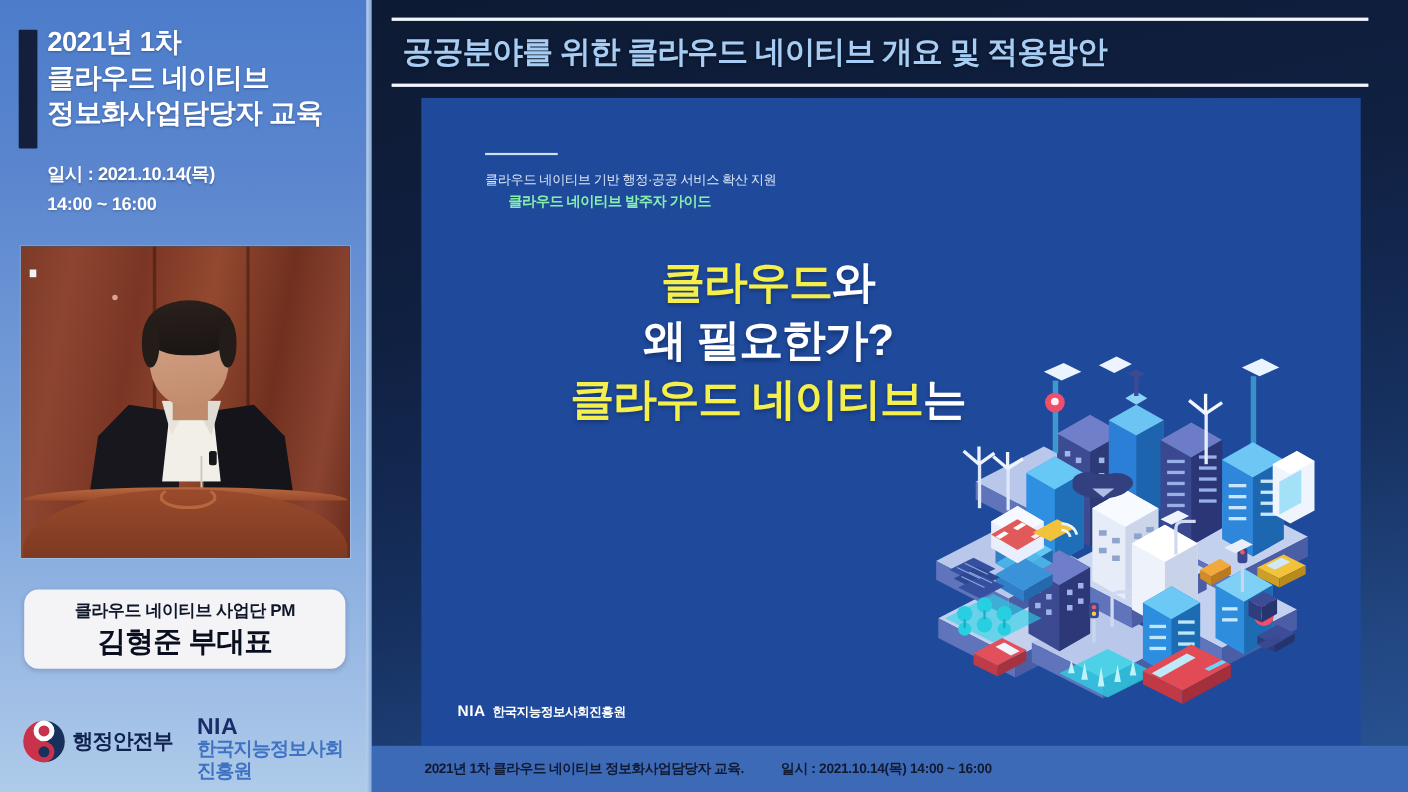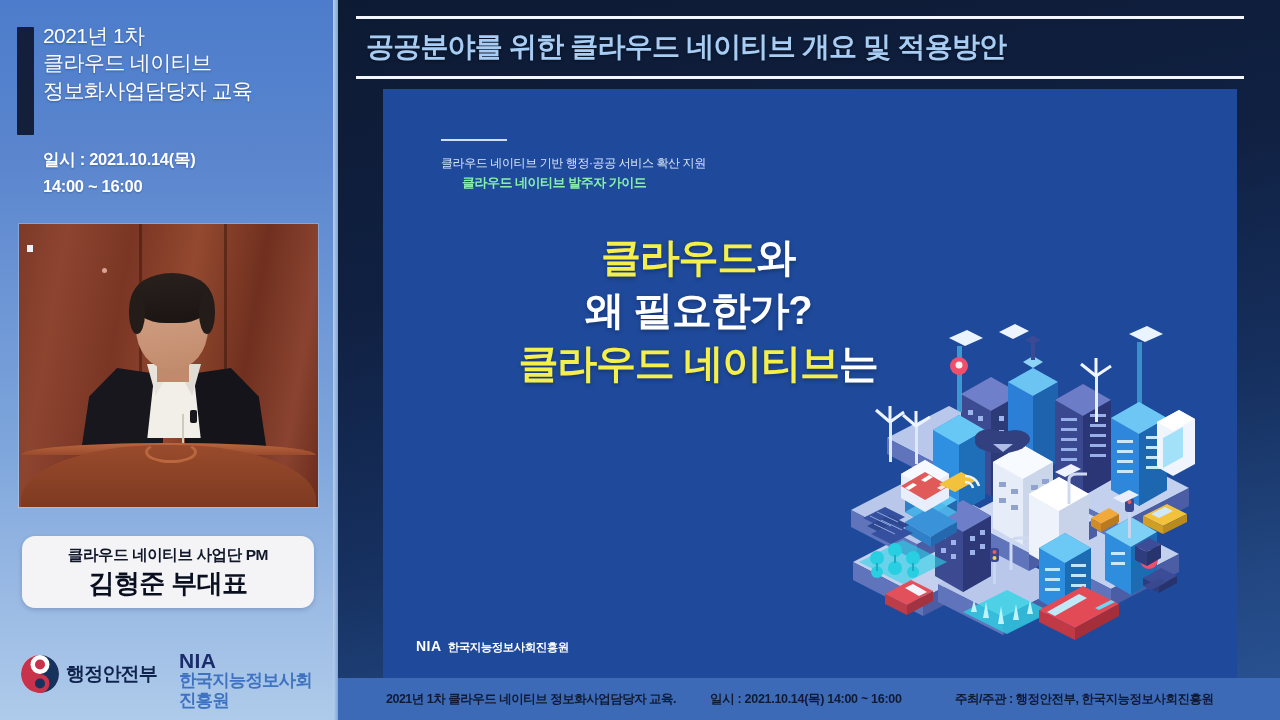--- a/index.html
+++ b/index.html
@@ -9,21 +9,21 @@
   
   .sidebar{position:absolute;left:0;top:0;width:338px;height:720px;
     background:linear-gradient(180deg,#4c7ccb 0%,#5b86ce 22%,#7ea6dc 62%,#9dbce5 85%,#aecbea 100%);
     overflow:hidden;}
   .sidebar-edge{position:absolute;left:333px;top:0;width:5px;height:720px;
     background:linear-gradient(90deg,#b9cfeb,#7fa6d8);}
 
   .title-block{position:absolute;left:17px;top:22px;width:310px;height:118px;}
   .accent-bar{position:absolute;left:0;top:5px;width:17px;height:108px;background:#141f3c;border-radius:1px;}
   .title-lines{position:absolute;left:26px;top:0;width:284px;}
-  .title-lines div{color:#ffffff;font-size:21px;font-weight:normal;line-height:1.30;
+  .title-lines div{color:#ffffff;font-size:25px;font-weight:bold;line-height:1.30;
     letter-spacing:-0.6px;text-shadow:0 1px 2px rgba(12,25,55,.35);white-space:nowrap;}
 
   .datetime{position:absolute;left:43px;top:146px;width:260px;}
   .datetime div{color:#ffffff;font-size:16.5px;font-weight:bold;line-height:1.62;
     letter-spacing:-0.3px;text-shadow:0 1px 2px rgba(12,25,55,.3);}
 
   
   .video-frame{position:absolute;left:19px;top:224px;width:299px;height:283px;
     background:#2b1410;overflow:hidden;box-shadow:0 0 0 1px rgba(255,255,255,.22);}
   .vid-wall{position:absolute;inset:0;
@@ -531,17 +531,16 @@
       <div class="slide-nia">
         <span class="slide-nia-m">NIA</span>
         <span class="slide-nia-s">한국지능정보사회진흥원</span>
       </div>
     </div>
 
     <div class="bottombar">
       <div class="bb-inner">
         <div class="bb-1">2021년 1차 클라우드 네이티브 정보화사업담당자 교육.</div>
         <div class="bb-2">일시 : 2021.10.14(목) 14:00 ~ 16:00</div>
-        <div class="bb-3">주최/주관 : 행정안전부, 한국지능정보사회진흥원</div>
       </div>
     </div>
   </div>
 </div>
 
 </body></html>

